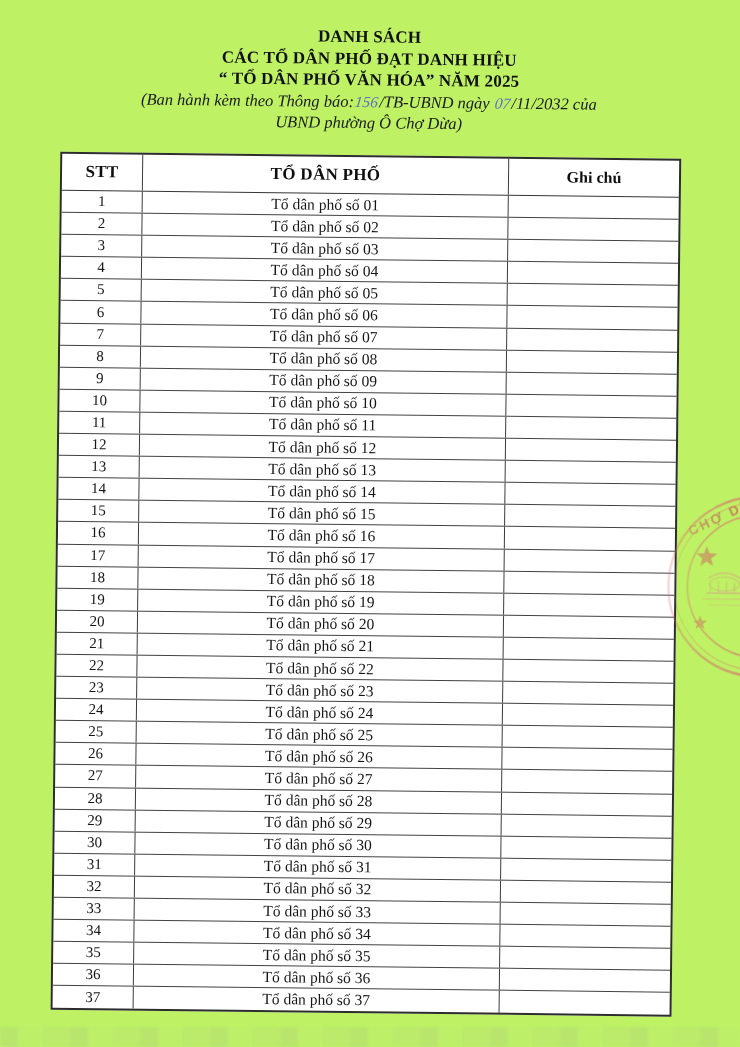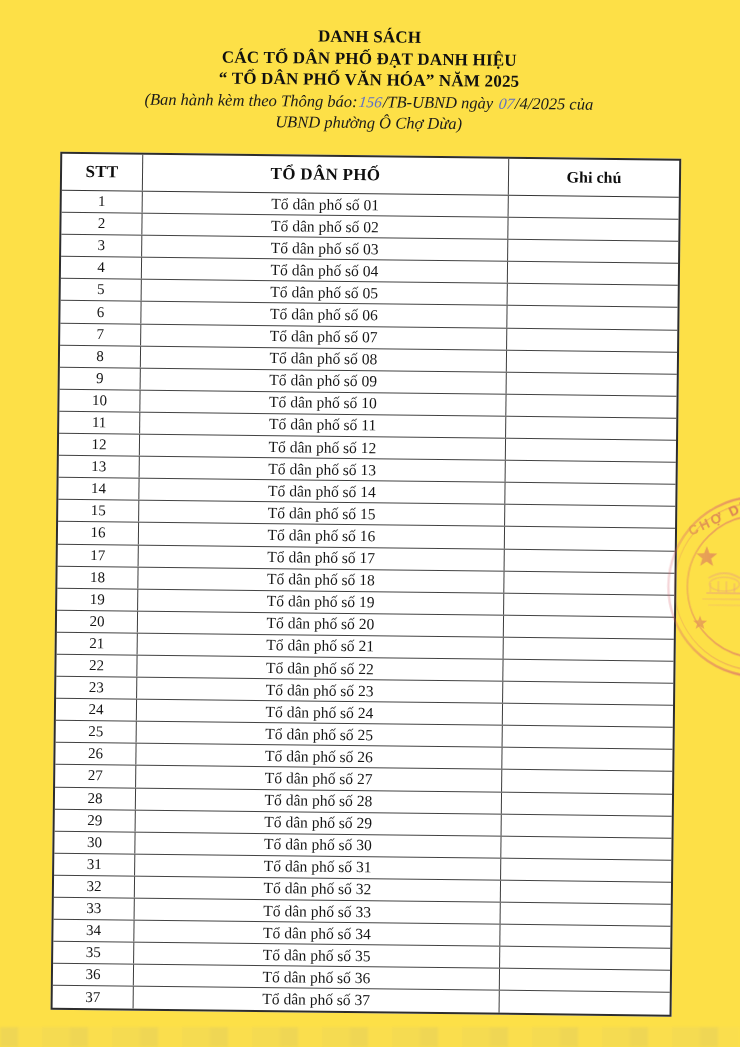--- a/index.html
+++ b/index.html
@@ -1,19 +1,19 @@
 <!DOCTYPE html>
 <html><head>
 <meta charset="utf-8">
 <style>
   html,body{margin:0;padding:0;background:#e9e9e9;}
   .page{
     position:relative;
     width:740px;height:1047px;
-    background:#fde047;
+    background:#bef264;
     overflow:hidden;
     font-family:"Liberation Serif","DejaVu Serif",serif;
     color:#161616;
   }
   .sheet{
     position:absolute;inset:0;
     transform:rotate(0.65deg);
     transform-origin:0 0;
   }
   
@@ -92,21 +92,21 @@
 </head>
 <body>
 
 <div class="page">
   <div class="sheet">
 
     <div class="doc-header">
       <div class="title-line">DANH SÁCH</div>
       <div class="title-line">CÁC TỔ DÂN PHỐ ĐẠT DANH HIỆU</div>
       <div class="title-line">“ TỔ DÂN PHỐ VĂN HÓA” NĂM 2025</div>
-      <div class="issuance-line"><span>(Ban hành kèm theo Thông báo:</span><span class="hand-ink">156</span><span>/TB-UBND ngày</span>&nbsp;<span class="hand-ink">07</span><span>/4/2025 của</span></div>
+      <div class="issuance-line"><span>(Ban hành kèm theo Thông báo:</span><span class="hand-ink">156</span><span>/TB-UBND ngày</span>&nbsp;<span class="hand-ink">07</span><span>/11/2032 của</span></div>
       <div class="issuance-line">UBND phường Ô Chợ Dừa)</div>
     </div>
 
     <div class="doc-table">
       <div class="thead">
         <div class="th col-stt">STT</div>
         <div class="th col-name">TỔ DÂN PHỐ</div>
         <div class="th col-note">Ghi chú</div>
       </div>
       <div id="tbody">

